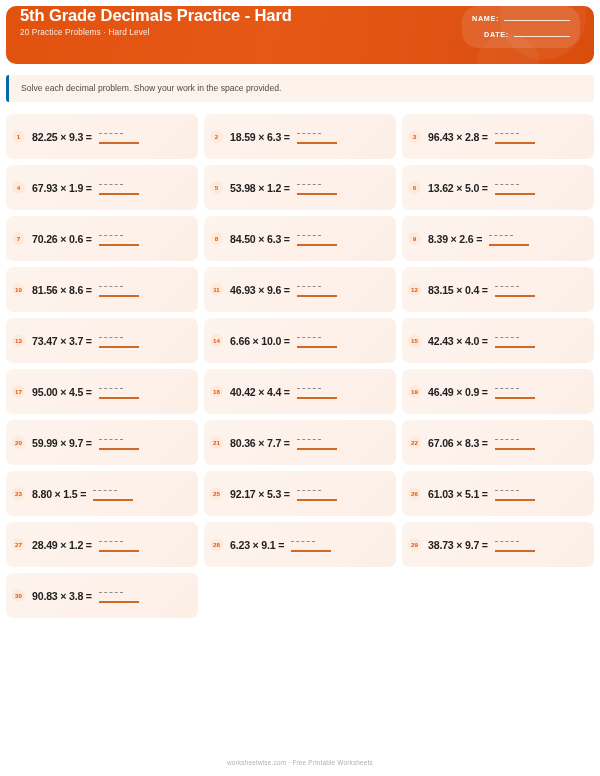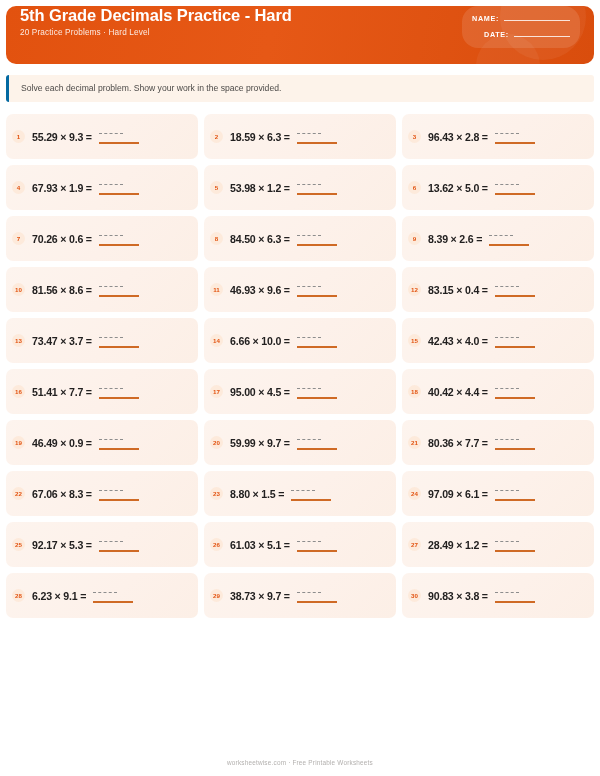--- a/index.html
+++ b/index.html
@@ -214,21 +214,21 @@
 </div>
 
 <div class="instructions">
   <div class="instructions-text">Solve each decimal problem. Show your work in the space provided.</div>
 </div>
 
 <div class="grid" id="problem-grid">
     <div class="problem">
       <span class="pnum">1</span>
       <span class="pbody">
-        <span class="pexpr">55.29 × 9.3 =</span>
+        <span class="pexpr">82.25 × 9.3 =</span>
         <span class="answer-slot">
           <span class="ans-dashes"></span>
           <span class="ans-rule"></span>
         </span>
       </span>
     </div>
     <div class="problem">
       <span class="pnum">2</span>
       <span class="pbody">
         <span class="pexpr">18.59 × 6.3 =</span>
@@ -362,30 +362,20 @@
       <span class="pnum">15</span>
       <span class="pbody">
         <span class="pexpr">42.43 × 4.0 =</span>
         <span class="answer-slot">
           <span class="ans-dashes"></span>
           <span class="ans-rule"></span>
         </span>
       </span>
     </div>
     <div class="problem">
-      <span class="pnum">16</span>
-      <span class="pbody">
-        <span class="pexpr">51.41 × 7.7 =</span>
-        <span class="answer-slot">
-          <span class="ans-dashes"></span>
-          <span class="ans-rule"></span>
-        </span>
-      </span>
-    </div>
-    <div class="problem">
       <span class="pnum">17</span>
       <span class="pbody">
         <span class="pexpr">95.00 × 4.5 =</span>
         <span class="answer-slot">
           <span class="ans-dashes"></span>
           <span class="ans-rule"></span>
         </span>
       </span>
     </div>
     <div class="problem">
@@ -442,30 +432,20 @@
       <span class="pnum">23</span>
       <span class="pbody">
         <span class="pexpr">8.80 × 1.5 =</span>
         <span class="answer-slot">
           <span class="ans-dashes"></span>
           <span class="ans-rule"></span>
         </span>
       </span>
     </div>
     <div class="problem">
-      <span class="pnum">24</span>
-      <span class="pbody">
-        <span class="pexpr">97.09 × 6.1 =</span>
-        <span class="answer-slot">
-          <span class="ans-dashes"></span>
-          <span class="ans-rule"></span>
-        </span>
-      </span>
-    </div>
-    <div class="problem">
       <span class="pnum">25</span>
       <span class="pbody">
         <span class="pexpr">92.17 × 5.3 =</span>
         <span class="answer-slot">
           <span class="ans-dashes"></span>
           <span class="ans-rule"></span>
         </span>
       </span>
     </div>
     <div class="problem">

